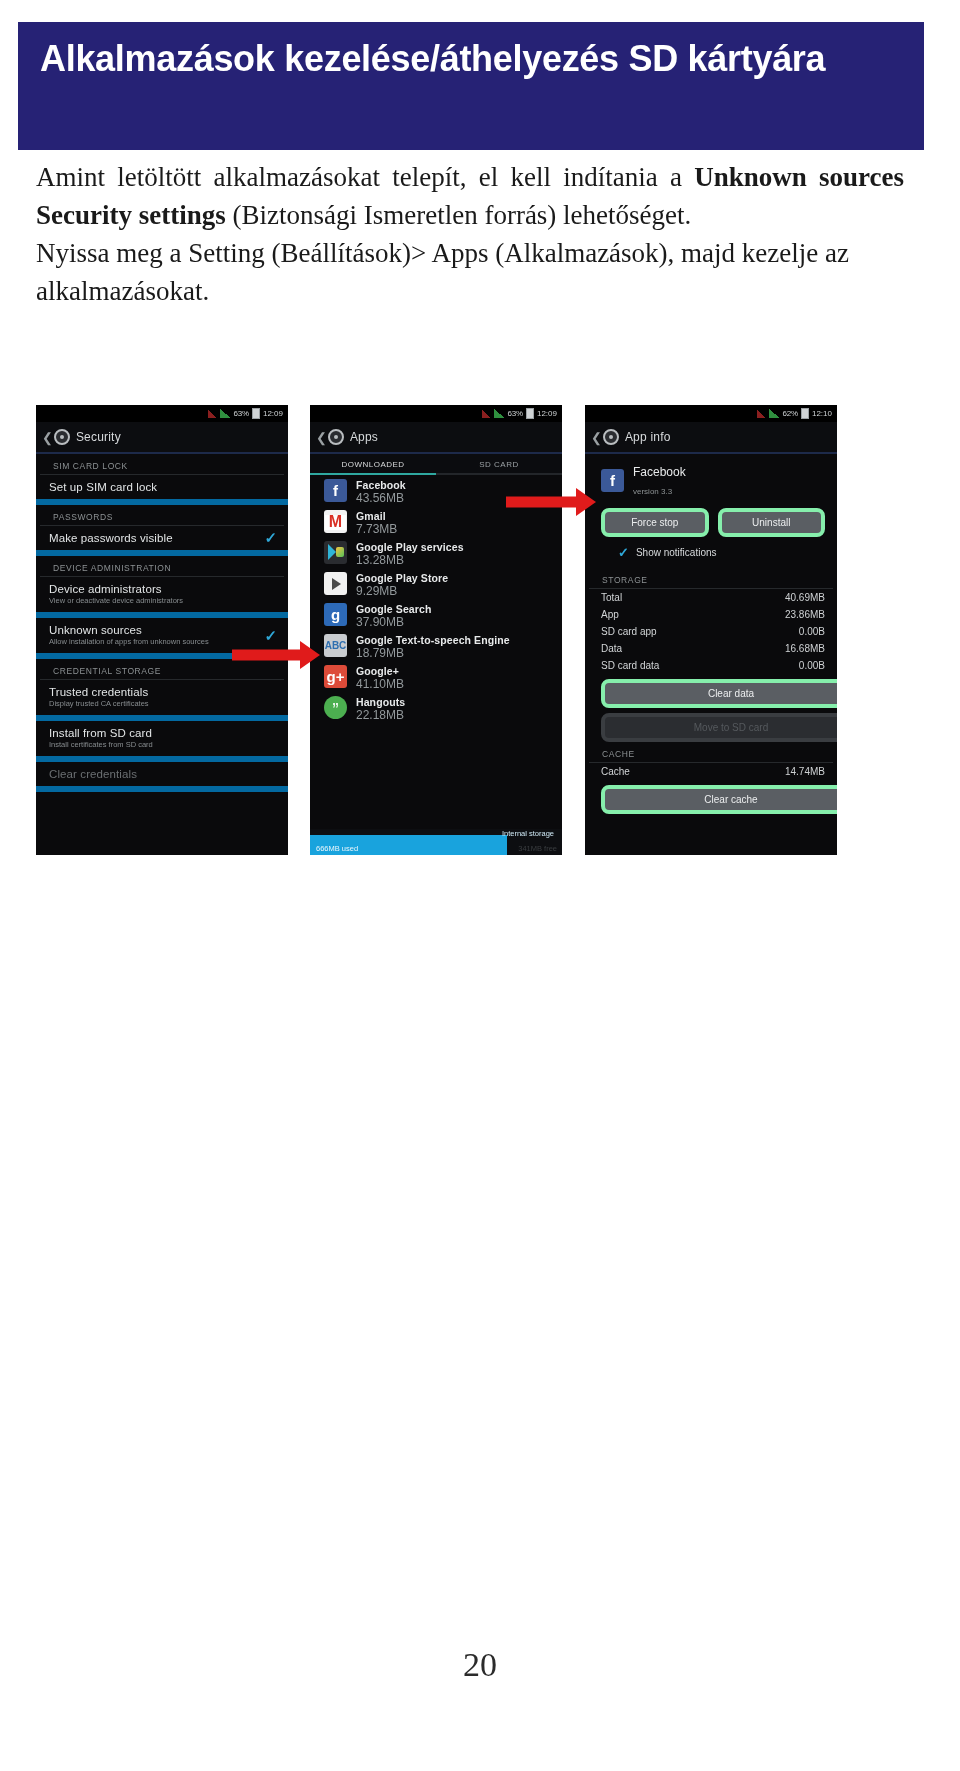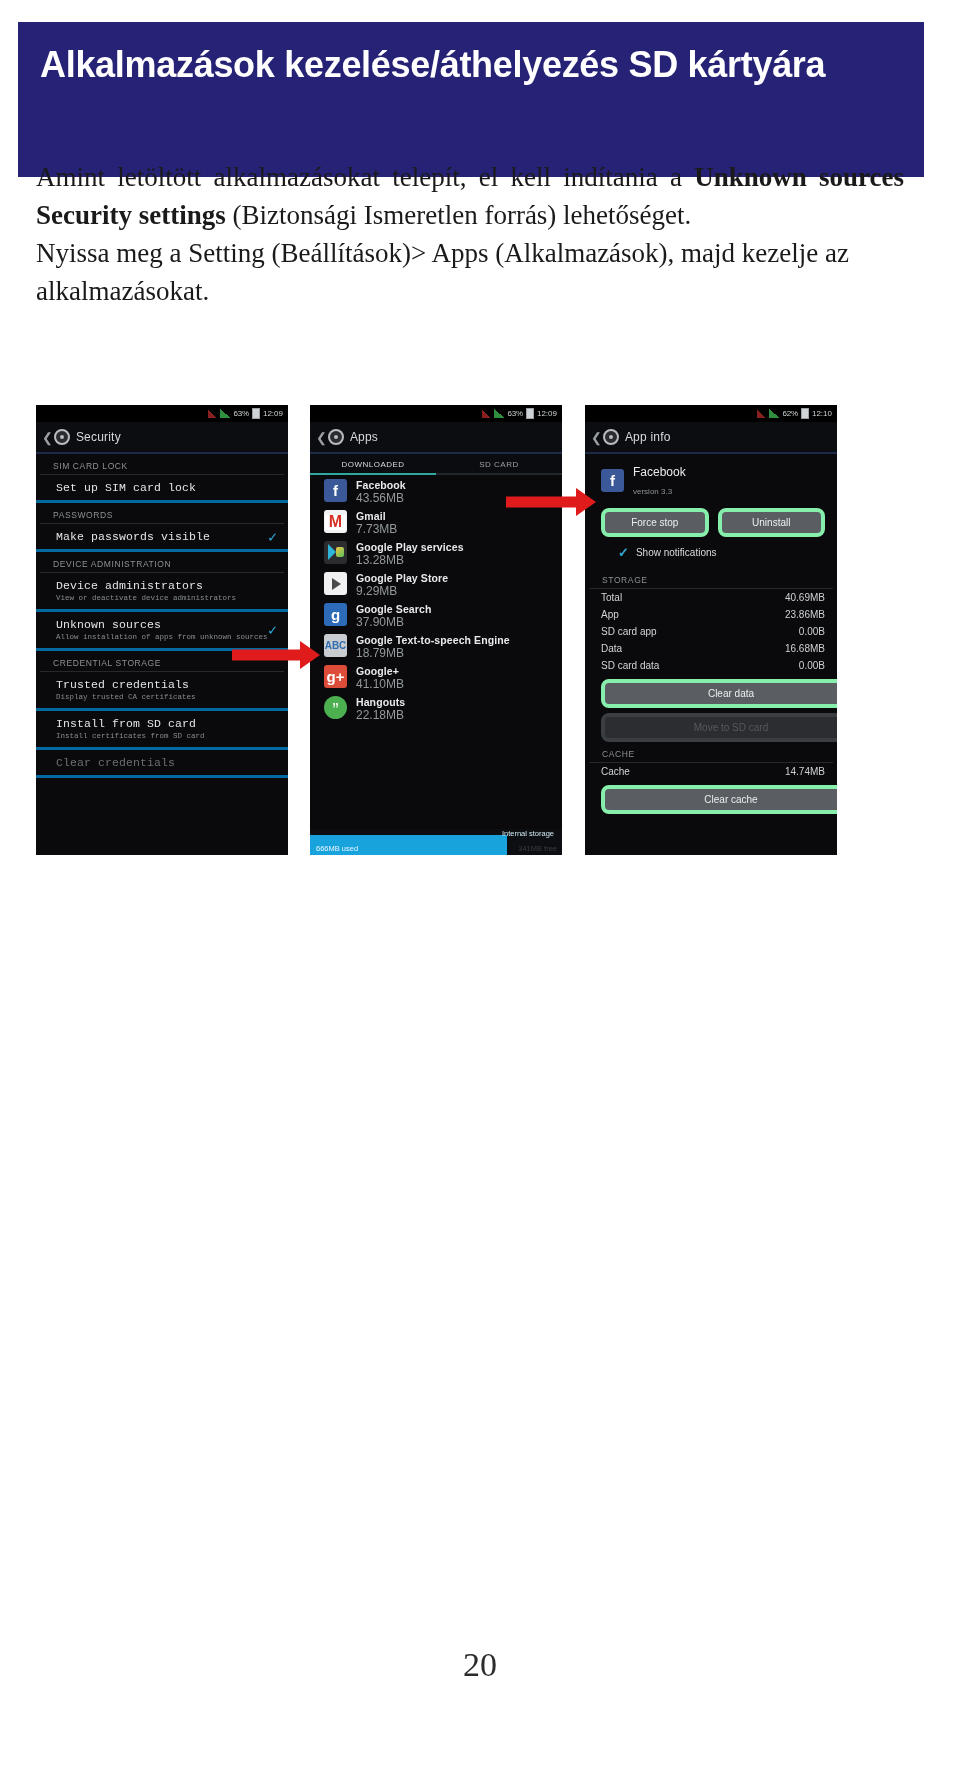--- a/index.html
+++ b/index.html
@@ -14,24 +14,24 @@
     font-family: "Liberation Serif", serif;
     overflow: hidden;
   }
 
   
   .title-banner {
     position: absolute;
     left: 18px;
     top: 22px;
     width: 906px;
-    height: 155px;
+    height: 128px;
     background: #262275;
     box-sizing: border-box;
-    padding: 20px 22px 0 22px;
+    padding: 14px 22px 0 22px;
   }
   .title-text {
     color: #ffffff;
     font-family: "Liberation Sans", sans-serif;
     font-weight: bold;
     font-size: 36px;
     line-height: 46px;
     letter-spacing: -0.3px;
   }
 
@@ -144,24 +144,23 @@
   
   .section-hdr {
     font-size: 8.5px;
     color: #8d9294;
     letter-spacing: 0.6px;
     padding: 7px 0 3px 13px;
     border-bottom: 1px solid #26292c;
     margin: 0 4px 0 4px;
   }
   .row {
-    padding: 6px 8px 6px 20px;
+    padding: 6px 8px 6px 13px;
     position: relative;
-    border-bottom: 3px solid #0369a1;
-    font-family: Liberation Mono, monospace;
+    border-bottom: 6px solid #0369a1;
   }
   .row-title {
     font-size: 11.5px;
     color: #e2e5e6;
     letter-spacing: 0.1px;
   }
   .row-sub {
     font-size: 7.5px;
     color: #878c8f;
     line-height: 10px;

